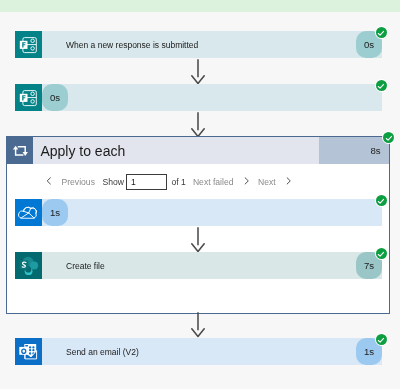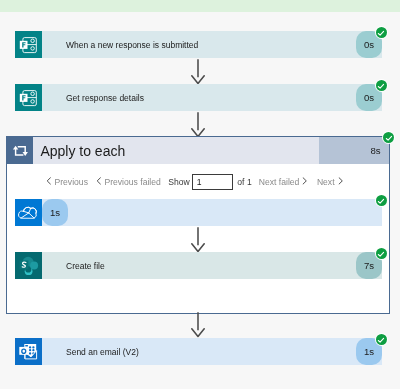--- a/index.html
+++ b/index.html
@@ -30,21 +30,21 @@
   .scope{position:absolute;background:#fff;border:1.5px solid #4a6a91;box-sizing:border-box;}
   .scopehdr{position:absolute;height:27px;display:flex;align-items:stretch;}
   .scopehdr .ico{width:27px;height:27px;flex:0 0 27px;display:flex;align-items:center;justify-content:center;background:#4a6a91;}
   .scopehdr .title{flex:1 1 auto;display:flex;align-items:center;padding-left:7px;background:#e2e5ee;
                    font-size:14px;color:#1b1b1b;}
   .scopehdr .dur{width:26px;flex:0 0 26px;display:flex;align-items:center;justify-content:center;
                  background:#b5c3d6;font-size:9.6px;color:#1b1b1b;}
 
   
   .pager{position:absolute;display:flex;align-items:center;font-size:8.6px;color:#8d8d8d;}
-  .pager .pgbtn{display:flex;align-items:center;gap:3px;color:#8a8a8a;}
+  .pager .pgbtn{display:flex;align-items:center;gap:10px;color:#8a8a8a;}
   .pager .lbl{color:#3b3b3b;}
   .pager .numbox{width:41px;height:16px;border:1px solid #3b3b3b;box-sizing:border-box;
                  display:flex;align-items:center;padding-left:3.5px;font-size:8.6px;color:#1b1b1b;background:#fff;}
   .chev{display:inline-block;}
 </style>
 </head>
 <body>
 
 <div id="root">
 <div class="topband" style="background-color: rgb(221, 242, 221);"></div>
@@ -84,21 +84,20 @@
 <g fill="none" stroke="#ffffff" stroke-width="0.9">
 <rect x="7.9" y="6.6" width="13.4" height="15.0" rx="1.6"></rect>
 <line x1="7.9" y1="13.6" x2="21.3" y2="13.6"></line>
 <circle cx="17.6" cy="9.8" r="1.75"></circle>
 <circle cx="17.6" cy="17.4" r="1.75"></circle>
 </g>
 <rect x="4.8" y="9.8" width="7.7" height="8.1" fill="#ffffff"></rect>
 <path d="M7.2 16.6 V11.2 H10.6 V12.3 H8.5 V13.2 H10.3 V14.3 H8.5 V16.6 Z" fill="#038387"></path>
 </svg>
       </div>
-  <div class="title">Get response details</div>
   <div class="dur" style="background:#9bcdd1;">0s</div>
 </div>
 <div class="badge" style="left:374.7px;top:78.6px;">
   <i style="background-color: rgb(14, 158, 66);">
         <svg viewBox="0 0 12 12" width="12" height="12">
           <path d="M3.3 6.5 L5.1 8.2 L8.6 4.4" fill="none" stroke="#ffffff" stroke-width="1.05" stroke-linecap="round" stroke-linejoin="round"></path>
         </svg>
       </i>
 </div>
 
@@ -130,26 +129,20 @@
         </svg>
       </i>
 </div>
 
 <div class="pager" style="left:46px;top:174px;">
   <span class="pgbtn">
     <span class="chev"><svg viewBox="0 0 7 10" width="5.5" height="7.8">
             <path d="M5.6 1 L1.5 5 L5.6 9" fill="none" stroke="#4d4d4d" stroke-width="1.25" stroke-linecap="round" stroke-linejoin="round"></path>
           </svg></span>
     <span>Previous</span>
-  </span>
-  <span class="pgbtn" style="margin-left:8px;">
-    <span class="chev"><svg viewBox="0 0 7 10" width="5.5" height="7.8">
-            <path d="M5.6 1 L1.5 5 L5.6 9" fill="none" stroke="#4d4d4d" stroke-width="1.25" stroke-linecap="round" stroke-linejoin="round"></path>
-          </svg></span>
-    <span>Previous failed</span>
   </span>
   <span class="lbl" style="margin-left:7.5px;">Show</span>
   <span class="numbox" style="margin-left:2.5px;">1</span>
   <span class="lbl" style="margin-left:4px;">of</span>
   <span class="lbl" style="margin-left:2.5px;">1</span>
   <span class="pgbtn" style="margin-left:7px;">
     <span>Next failed</span>
     <span class="chev"><svg viewBox="0 0 7 10" width="5.5" height="7.8">
             <path d="M1.4 1 L5.5 5 L1.4 9" fill="none" stroke="#4d4d4d" stroke-width="1.25" stroke-linecap="round" stroke-linejoin="round"></path>
           </svg></span>

